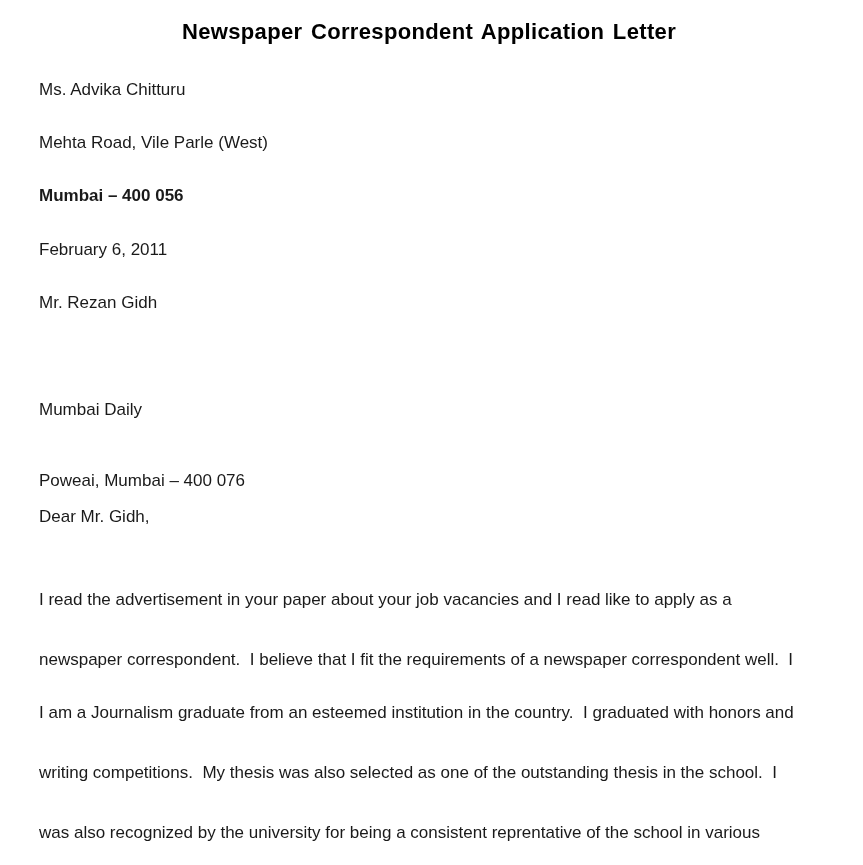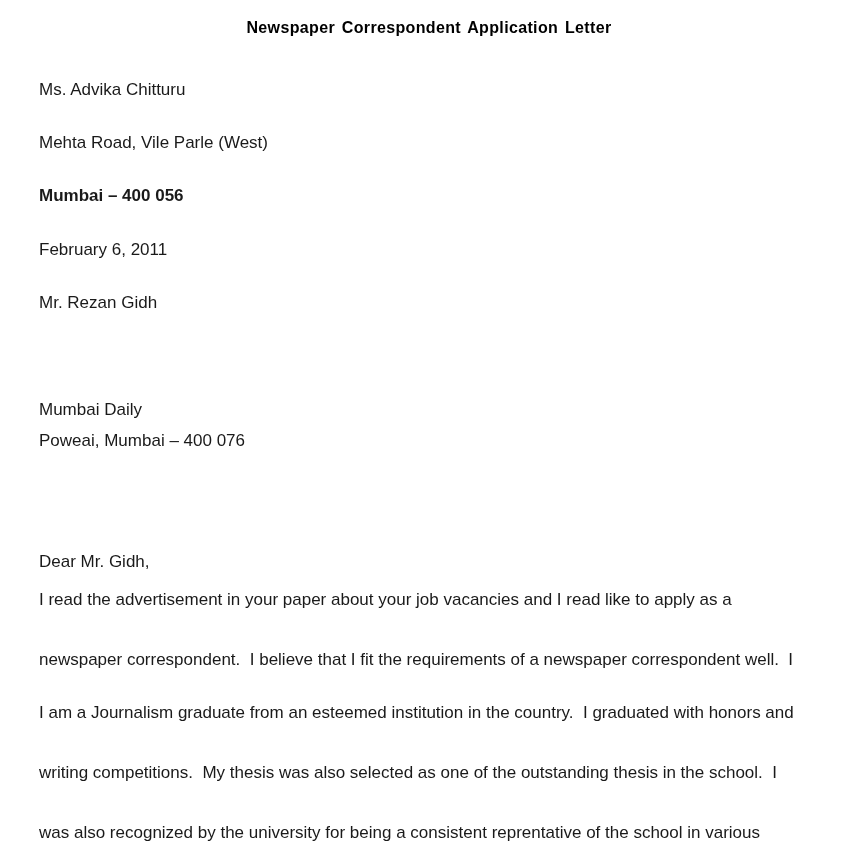--- a/index.html
+++ b/index.html
@@ -22,21 +22,21 @@
       width: 863px;
       height: 865px;
     }
     .title {
       position: absolute;
       top: 19px;
       left: 0;
       width: 858px;
       text-align: center;
       font-weight: bold;
-      font-size: 16px;
+      font-size: 22px;
       letter-spacing: 0.35px;
       word-spacing: 2px;
       color: #000000;
       margin: 0;
     }
     .line {
       position: absolute;
       left: 39px;
       font-size: 17px;
       line-height: 20px;
@@ -63,22 +63,22 @@
 <div class="page">
 
   <h1 class="title">Newspaper Correspondent Application Letter</h1>
 
   <p class="line" style="top:80px;">Ms. Advika Chitturu</p>
   <p class="line" style="top:133px;">Mehta Road, Vile Parle (West)</p>
   <p class="line" style="top:186px;font-weight:bold;">Mumbai – 400 056</p>
   <p class="line" style="top:240px;">February 6, 2011</p>
   <p class="line" style="top:293px;">Mr. Rezan Gidh</p>
   <p class="line" style="top:400px;">Mumbai Daily</p>
-  <p class="line" style="top:431px;">Poweai, Mumbai – 400 076</p>
-  <p class="line" style="top:507px;margin-top:45px;">Dear Mr. Gidh,</p>
+  <p class="line" style="top:471px;">Poweai, Mumbai – 400 076</p>
+  <p class="line" style="top:507px;">Dear Mr. Gidh,</p>
 
   <div class="para" style="top:555px;">
     <span class="pl">I read the advertisement in your paper about your job vacancies and I read like to apply as a</span>
     <span class="pl">newspaper correspondent.  I believe that I fit the requirements of a newspaper correspondent well.  I</span>
   </div>
 
   <div class="para" style="top:668px;">
     <span class="pl">I am a Journalism graduate from an esteemed institution in the country.  I graduated with honors and</span>
     <span class="pl">writing competitions.  My thesis was also selected as one of the outstanding thesis in the school.  I</span>
     <span class="pl">was also recognized by the university for being a consistent reprentative of the school in various</span>

